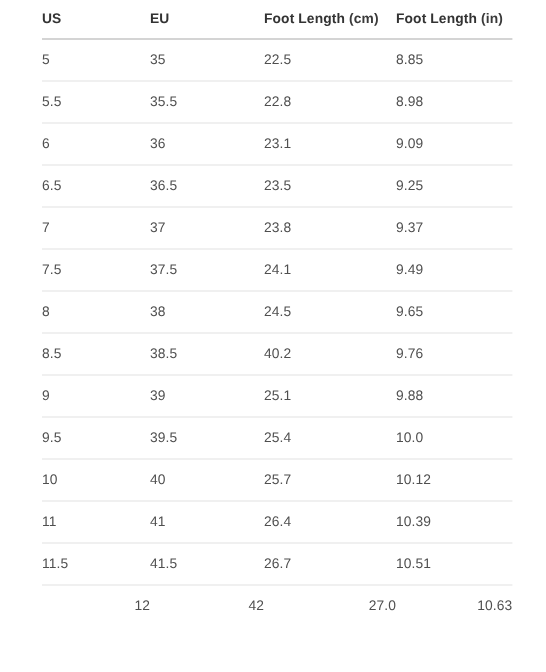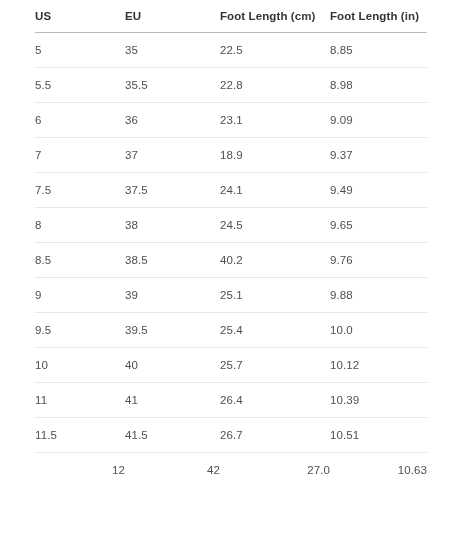--- a/index.html
+++ b/index.html
@@ -109,23 +109,29 @@
           <td>22.8</td>
           <td>8.98</td>
         </tr>
         <tr>
           <td>6</td>
           <td>36</td>
           <td>23.1</td>
           <td>9.09</td>
         </tr>
         <tr>
+          <td>6.5</td>
+          <td>36.5</td>
+          <td>23.5</td>
+          <td>9.25</td>
+        </tr>
+        <tr>
           <td>7</td>
           <td>37</td>
-          <td>18.9</td>
+          <td>23.8</td>
           <td>9.37</td>
         </tr>
         <tr>
           <td>7.5</td>
           <td>37.5</td>
           <td>24.1</td>
           <td>9.49</td>
         </tr>
         <tr>
           <td>8</td>

